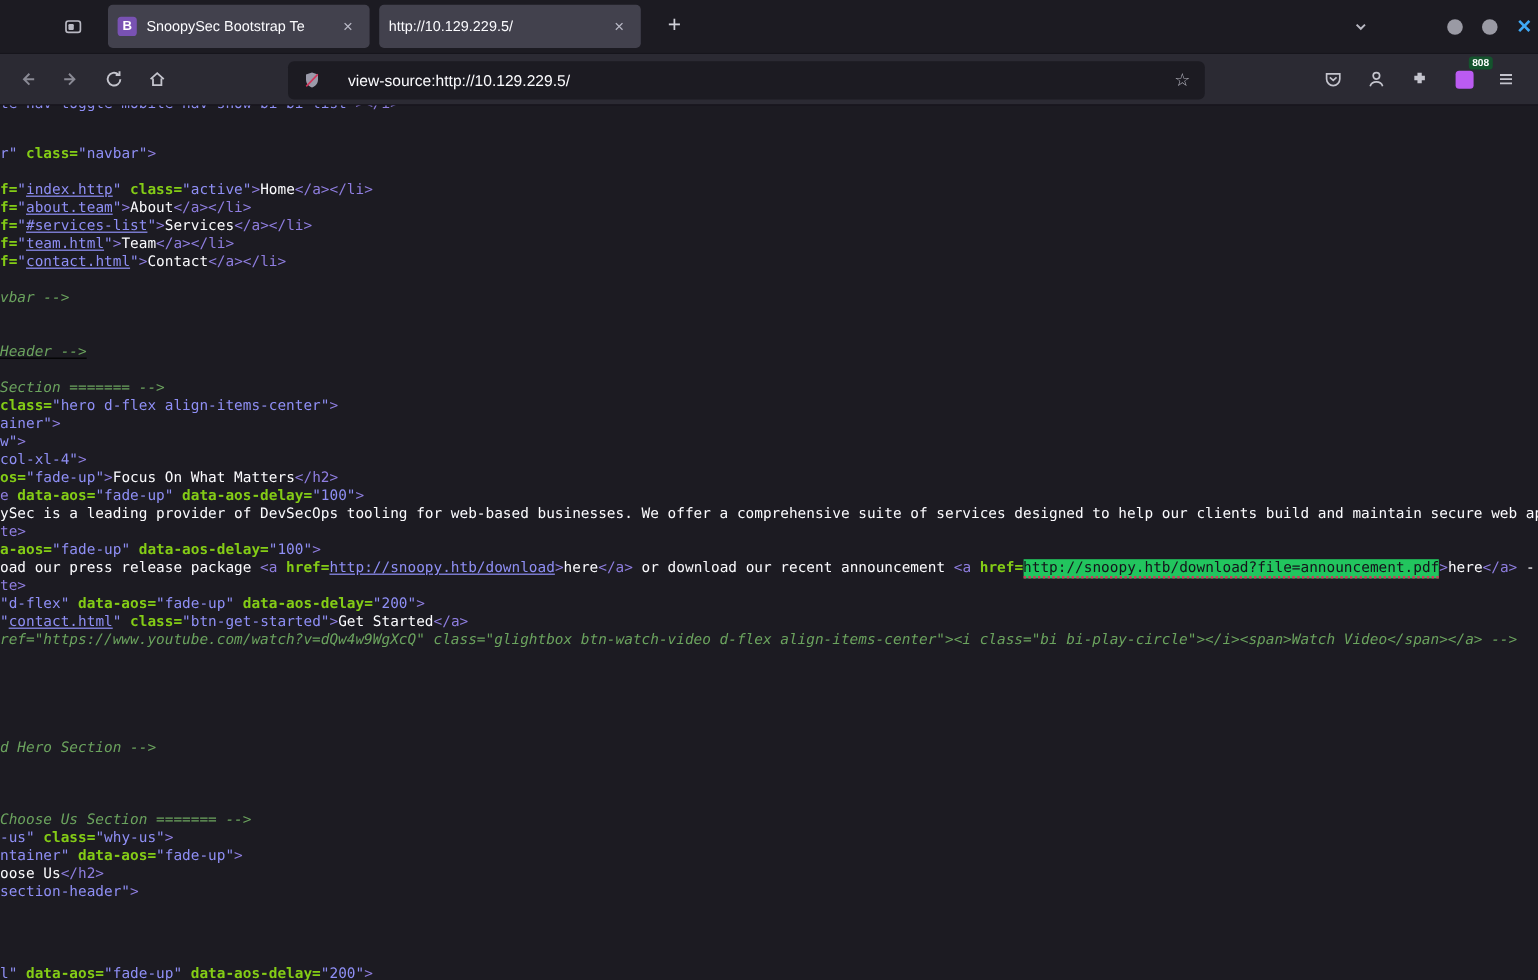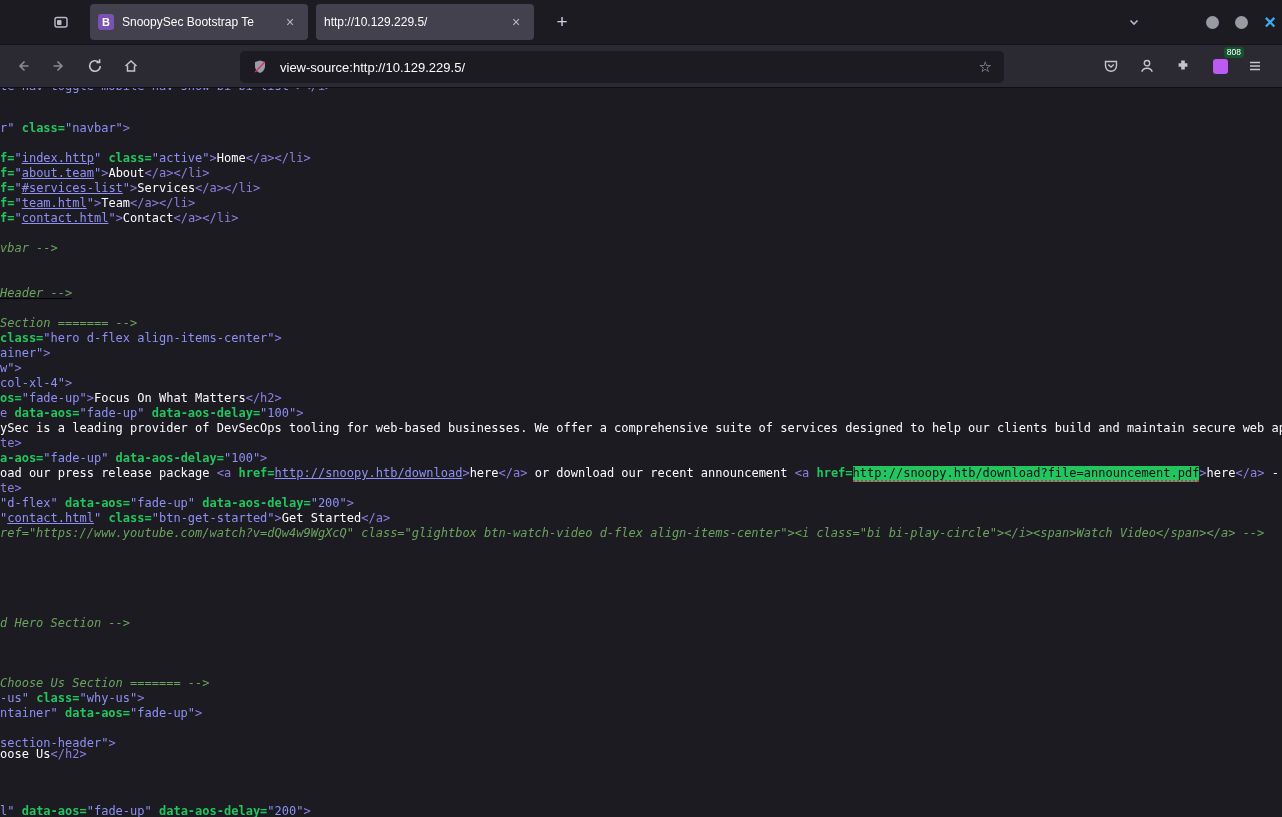--- a/index.html
+++ b/index.html
@@ -43,41 +43,41 @@
   .win-close { color: #3fa9f5; font-size: 20px; font-weight: bold; line-height: 1; }
   
   .navbar {
     position: relative; height: 44px; background: #2b2a33;
     border-top: 1px solid #16151c; border-bottom: 1px solid #0f0e14;
   }
   .nav-btn { position: absolute; top: 5px; }
   .urlbar {
     position: absolute; left: 240px; top: 6px; width: 764px; height: 32px;
     background: #1c1b22; border-radius: 5px;
-    display: flex; align-items: center; gap: 12px; padding: 0 12px;
+    display: flex; align-items: center; gap: 22px; padding: 0 12px;
   }
   .url-text { color: #fbfbfe; font-size: 13px; white-space: nowrap; }
   .star { margin-left: auto; color: #b6b6c0; font-size: 15px; font-family: "DejaVu Sans", sans-serif; }
   .ext-wrap { position: relative; }
   .ext-glyph { width: 15px; height: 15px; border-radius: 3px; background: #bb5bf2; display: inline-block; }
   .ext-badge {
     position: absolute; top: -3px; right: -8px;
-    background: #14532d; color: #fff; font-size: 8.5px; font-weight: normal;
+    background: #14532d; color: #fff; font-size: 8.5px; font-weight: bold;
     padding: 1px 3px; border-radius: 3px; line-height: 1.1;
   }
   
   .content {
     position: absolute; top: 88px; left: 0; right: 0; bottom: 0;
     background: #1c1b22; overflow: hidden;
     font-family: "DejaVu Sans Mono", monospace; font-size: 12px;
   }
   .line { position: absolute; left: 0; height: 15px; line-height: 15px; white-space: pre; }
   .txt  { color: #fbfbfe; }
   .tag  { color: #8f7ee0; }
-  .attr { color: #22c55e; font-weight: bold; }
+  .attr { color: #84cc16; font-weight: bold; }
   .val  { color: #8f8ff5; }
   .com  { color: #6ba35e; font-style: italic; }
   .link { color: #8f8ff5; text-decoration: underline; }
   .hl   { background: #22c55e; color: #14131a; border-bottom: 2px dotted #d3365c; }
   svg { display: block; }
 </style>
 </head>
 <body>
 
 <div class="browser">
@@ -199,17 +199,17 @@
       <div class="line" style="top: 378px;"><span class="txt">oad our press release package </span><span class="tag">&lt;a</span><span class="attr"> href=</span><span class="link">http://snoopy.htb/download</span><span class="tag">&gt;</span><span class="txt">here</span><span class="tag">&lt;/a&gt;</span><span class="txt"> or download our recent announcement </span><span class="tag">&lt;a</span><span class="attr"> href=</span><span class="hl">http://snoopy.htb/download?file=announcement.pdf</span><span class="tag">&gt;</span><span class="txt">here</span><span class="tag">&lt;/a&gt;</span><span class="txt"> -</span></div>
       <div class="line" style="top: 393px;"><span class="tag">te&gt;</span></div>
       <div class="line" style="top: 408px;"><span class="val">"d-flex"</span><span class="attr"> data-aos=</span><span class="val">"fade-up"</span><span class="attr"> data-aos-delay=</span><span class="val">"200"</span><span class="tag">&gt;</span></div>
       <div class="line" style="top: 423px;"><span class="val">"</span><span class="link">contact.html</span><span class="val">"</span><span class="attr"> class=</span><span class="val">"btn-get-started"</span><span class="tag">&gt;</span><span class="txt">Get Started</span><span class="tag">&lt;/a&gt;</span></div>
       <div class="line" style="top: 438px;"><span class="com">ref="https://www.youtube.com/watch?v=dQw4w9WgXcQ" class="glightbox btn-watch-video d-flex align-items-center"&gt;&lt;i class="bi bi-play-circle"&gt;&lt;/i&gt;&lt;span&gt;Watch Video&lt;/span&gt;&lt;/a&gt; --&gt;</span></div>
       <div class="line" style="top: 528px;"><span class="com">d Hero Section --&gt;</span></div>
       <div class="line" style="top: 588px; text-align: right;"><span class="com">Choose Us Section ======= --&gt;</span></div>
       <div class="line" style="top: 603px;"><span class="val">-us"</span><span class="attr"> class=</span><span class="val">"why-us"</span><span class="tag">&gt;</span></div>
       <div class="line" style="top: 618px;"><span class="val">ntainer"</span><span class="attr"> data-aos=</span><span class="val">"fade-up"</span><span class="tag">&gt;</span></div>
       <div class="line" style="top: 648px;"><span class="val">section-header"</span><span class="tag">&gt;</span></div>
-      <div class="line" style="top: 659px;"><span class="txt">oose Us</span><span class="tag">&lt;/h2&gt;</span></div>
+      <div class="line" style="top: 633px;"><span class="txt">oose Us</span><span class="tag">&lt;/h2&gt;</span></div>
       <div class="line" style="top: 716px;"><span class="val">l"</span><span class="attr"> data-aos=</span><span class="val">"fade-up"</span><span class="attr"> data-aos-delay=</span><span class="val">"200"</span><span class="tag">&gt;</span></div>
     </div>
 
 </div>
 
 </body></html>

